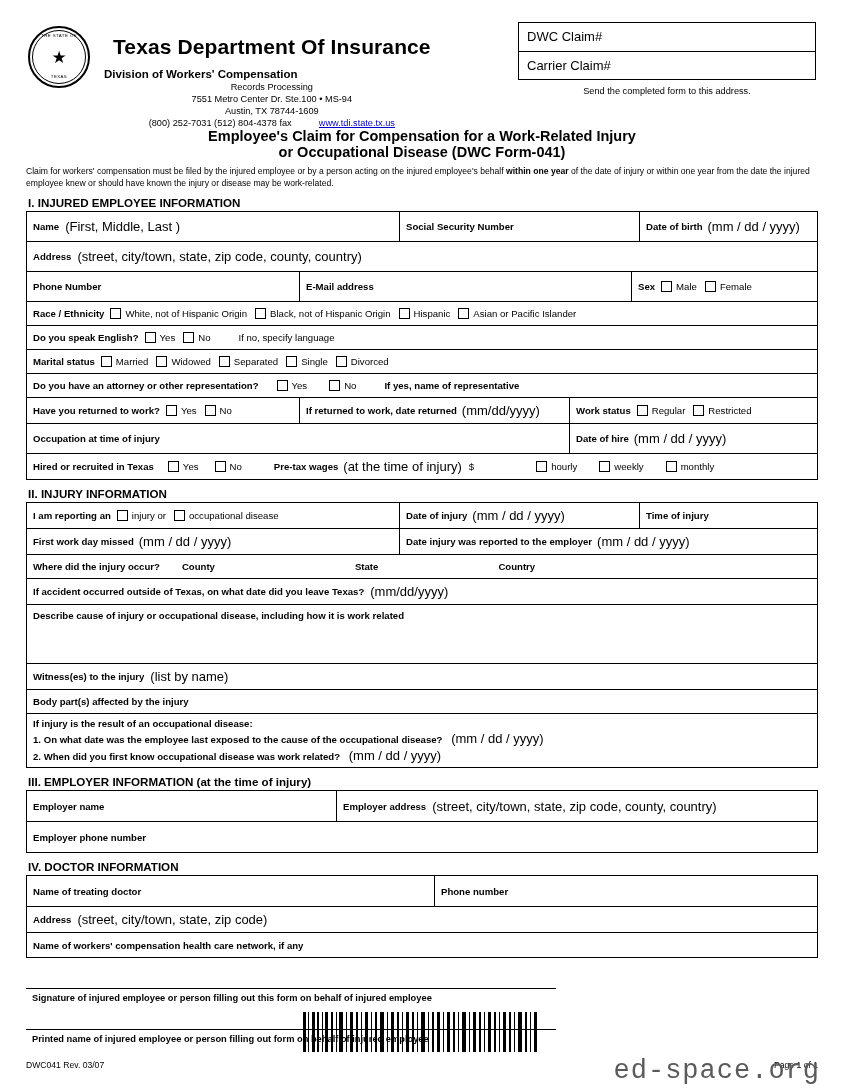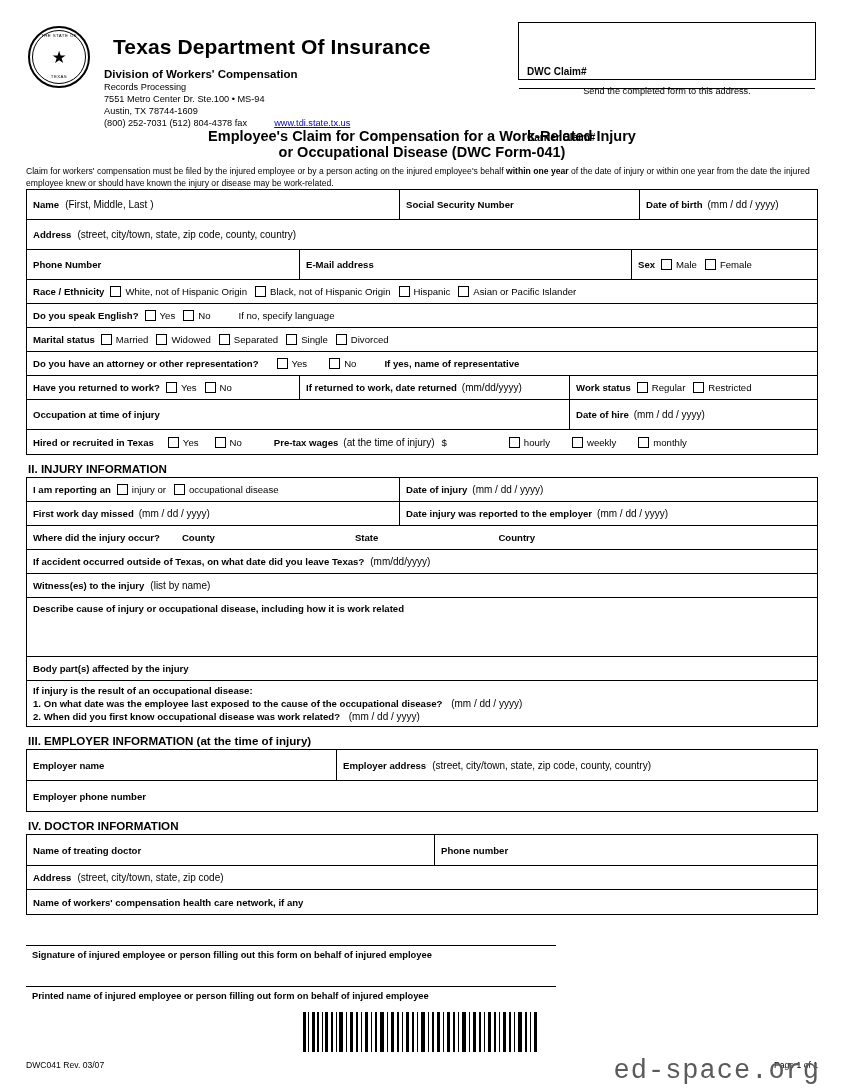--- a/index.html
+++ b/index.html
@@ -25,48 +25,48 @@
   }
   .seal-inner { width: 54px; height: 54px; border: 1px solid #000; border-radius: 50%;
     display: flex; align-items: center; justify-content: center; position: relative; }
   .seal-star { font-size: 17px; line-height: 1; }
   .seal-text { position: absolute; top: 3px; left: 0; width: 100%; font-size: 4.4px; letter-spacing: .4px;}
   .seal-text2 { position: absolute; bottom: 3px; left: 0; width: 100%; font-size: 4.4px; letter-spacing:.4px;}
 
   .org { position: absolute; left: 78px; top: 8px; }
   .org h1 { font-size: 21px; margin: 9px; font-weight: bold; letter-spacing: .1px; }
   .org h2 { font-size: 11.5px; margin: 3px 0 0 0; font-weight: bold; }
-  .org .line { font-size: 9.2px; margin-top: 2px; }
+  .org .line { font-size: 9.2px; margin-top: 2px; text-align: center; }
   .org .lnk { color: #0000cc; text-decoration: underline; font-size: 9.2px; }
 
   .claimbox {
     position: absolute; right: 2px; top: 4px; width: 298px; height: 58px;
     border: 1px solid #000;
   }
-  .claimbox .row { height: 29px; padding: 6px 8px; font-size: 10px; font-weight: bold; margin-top: 37px; }
+  .claimbox .row { height: 29px; padding: 6px 8px; font-size: 13px; font-weight: normal; }
   .claimbox .row.first { border-bottom: 1px solid #000; }
   .sendnote { position: absolute; right: 2px; top: 68px; width: 298px; text-align: center; font-size: 9.2px; }
 
   .titleblock { text-align: center; margin-top: 2px; }
   .titleblock .t1 { font-size: 14.5px; font-weight: bold; }
   .titleblock .t2 { font-size: 14.5px; font-weight: bold; }
   .intro { font-size: 8.6px; margin-top: 6px; line-height: 1.35; text-align: left; }
   .intro b { font-weight: bold; }
 
   
   .sech { font-size: 11.6px; font-weight: bold; margin: 7px 0 2px 2px; }
 
   
   .box { border: 1.6px solid #000; }
   .r { display: flex; border-bottom: 1px solid #000; }
   .r:last-child { border-bottom: none; }
   .c { padding: 5px 6px; font-size: 9.6px; border-right: 1px solid #000; display: flex; align-items: center; flex-wrap: wrap; }
   .c:last-child { border-right: none; }
   .lbl { font-weight: bold; }
-  .sm { font-weight: normal; font-size: 10px; }
+  .sm { font-weight: normal; font-size: 13px; }
   .grow { flex: 1; }
 
   .h18 { min-height: 24px; }
   .h22 { min-height: 30px; }
 
   
   .cb { display: inline-block; width: 11px; height: 11px; border: 1px solid #000; margin: 0 4px 0 6px; vertical-align: -1px; }
   .opt { font-size: 9.6px; margin-right: 2px; white-space: nowrap; display: inline-flex; align-items: center; }
 
   
@@ -131,20 +131,21 @@
   </div>
 
   <div class="titleblock">
     <div class="t1">Employee's Claim for Compensation for a Work-Related Injury</div>
     <div class="t2">or Occupational Disease (DWC Form-041)</div>
   </div>
   <div class="intro">
     <span>Claim for workers' compensation must be filed by the injured employee or by a person acting on the injured employee's behalf </span><b>within one year</b><span> of the date of injury or within one year from the date the injured employee knew or should have known the injury or disease may be work-related.</span>
   </div>
 
+  <div class="sech">I.  INJURED EMPLOYEE INFORMATION</div>
   <div class="box">
 
     <div class="r h22">
       <div class="c" style="width:373px">
         <span class="lbl">Name</span>
         <span class="sm" style="margin-left:6px">(First,  Middle, Last )</span>
       </div>
       <div class="c" style="width:240px">
         <span class="lbl">Social Security Number</span>
       </div>
@@ -340,20 +341,23 @@
           </span>
         <span class="opt">
             <span class="cb"></span>
             <span>occupational disease</span>
           </span>
       </div>
       <div class="c" style="width:240px">
         <span class="lbl">Date of injury</span>
         <span class="sm" style="margin-left:5px">(mm / dd / yyyy)</span>
       </div>
+      <div class="c grow">
+        <span class="lbl">Time of injury</span>
+      </div>
     </div>
 
     <div class="r h18">
       <div class="c" style="width:373px">
         <span class="lbl">First work day missed</span>
         <span class="sm" style="margin-left:5px">(mm / dd / yyyy)</span>
       </div>
       <div class="c grow">
         <span class="lbl">Date injury was reported to the employer</span>
         <span class="sm" style="margin-left:5px">(mm / dd / yyyy)</span>
@@ -369,30 +373,30 @@
       </div>
     </div>
 
     <div class="r h18">
       <div class="c grow">
         <span class="lbl">If accident occurred outside of Texas, on what date did you leave Texas?</span>
         <span class="sm" style="margin-left:6px">(mm/dd/yyyy)</span>
       </div>
     </div>
 
-    <div class="r h18">
-      <div class="c grow">
-        <span class="lbl">Witness(es) to the injury</span>
-        <span class="sm" style="margin-left:6px">(list by name)</span>
-      </div>
-    </div>
-
     <div class="r">
       <div class="c grow tall" style="min-height:58px">
         <span class="lbl">Describe cause of injury or occupational disease, including how it is work related</span>
+      </div>
+    </div>
+
+    <div class="r h18">
+      <div class="c grow">
+        <span class="lbl">Witness(es) to the injury</span>
+        <span class="sm" style="margin-left:6px">(list by name)</span>
       </div>
     </div>
 
     <div class="r h18">
       <div class="c grow">
         <span class="lbl">Body part(s) affected by the injury</span>
       </div>
     </div>
 
     <div class="r">

